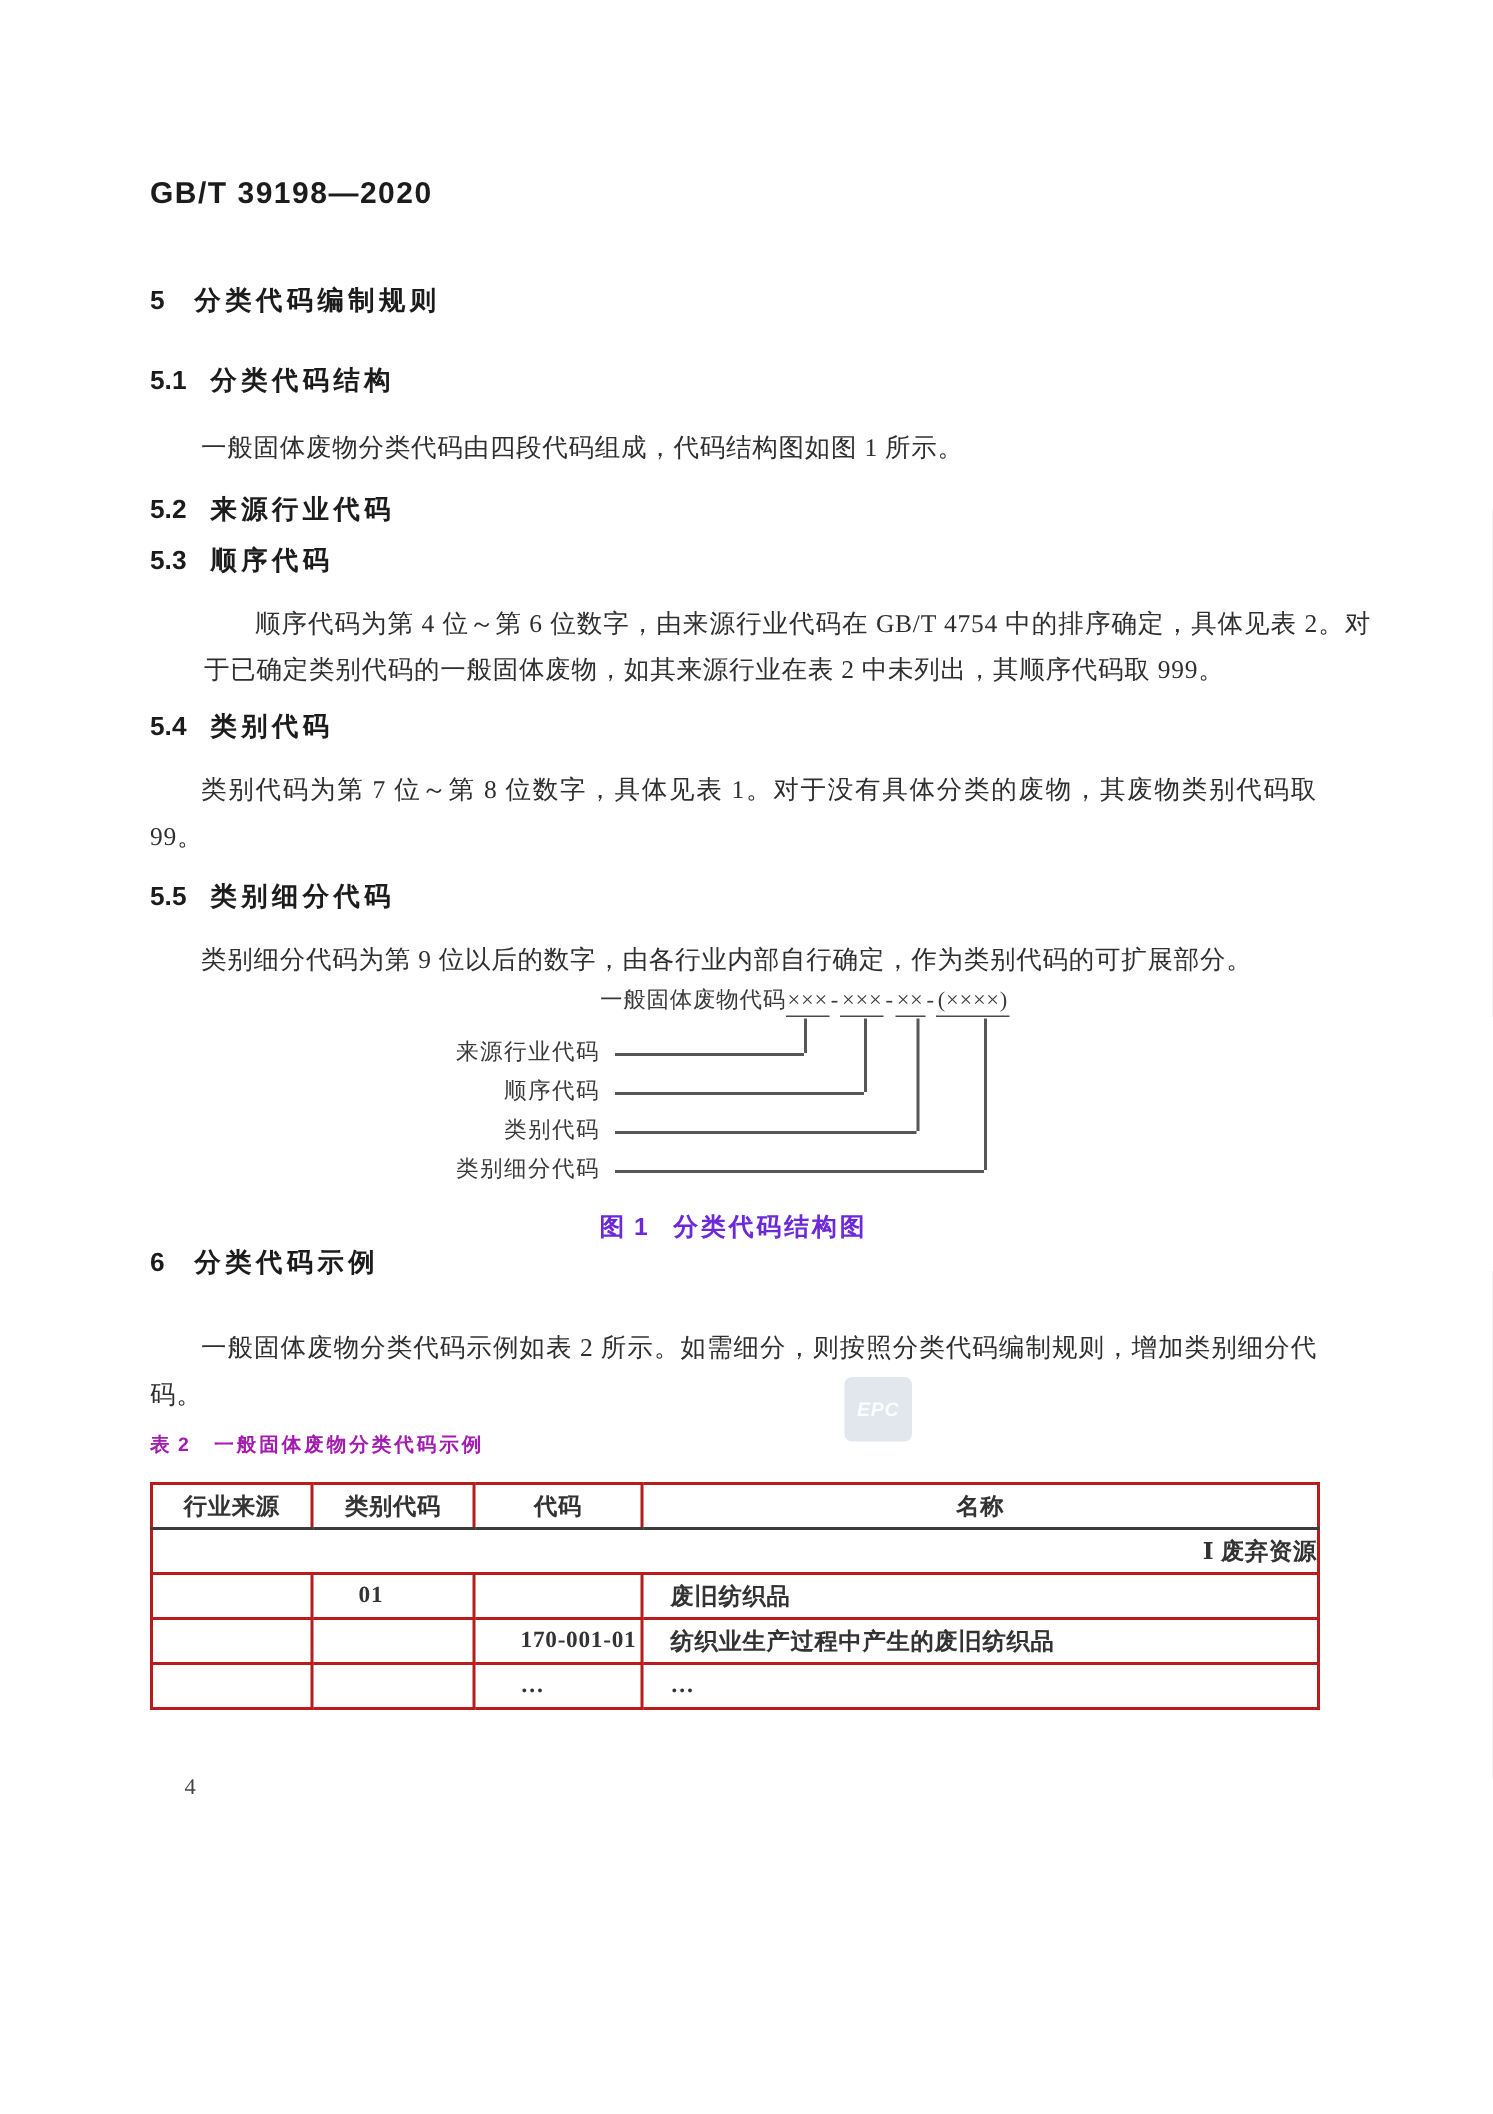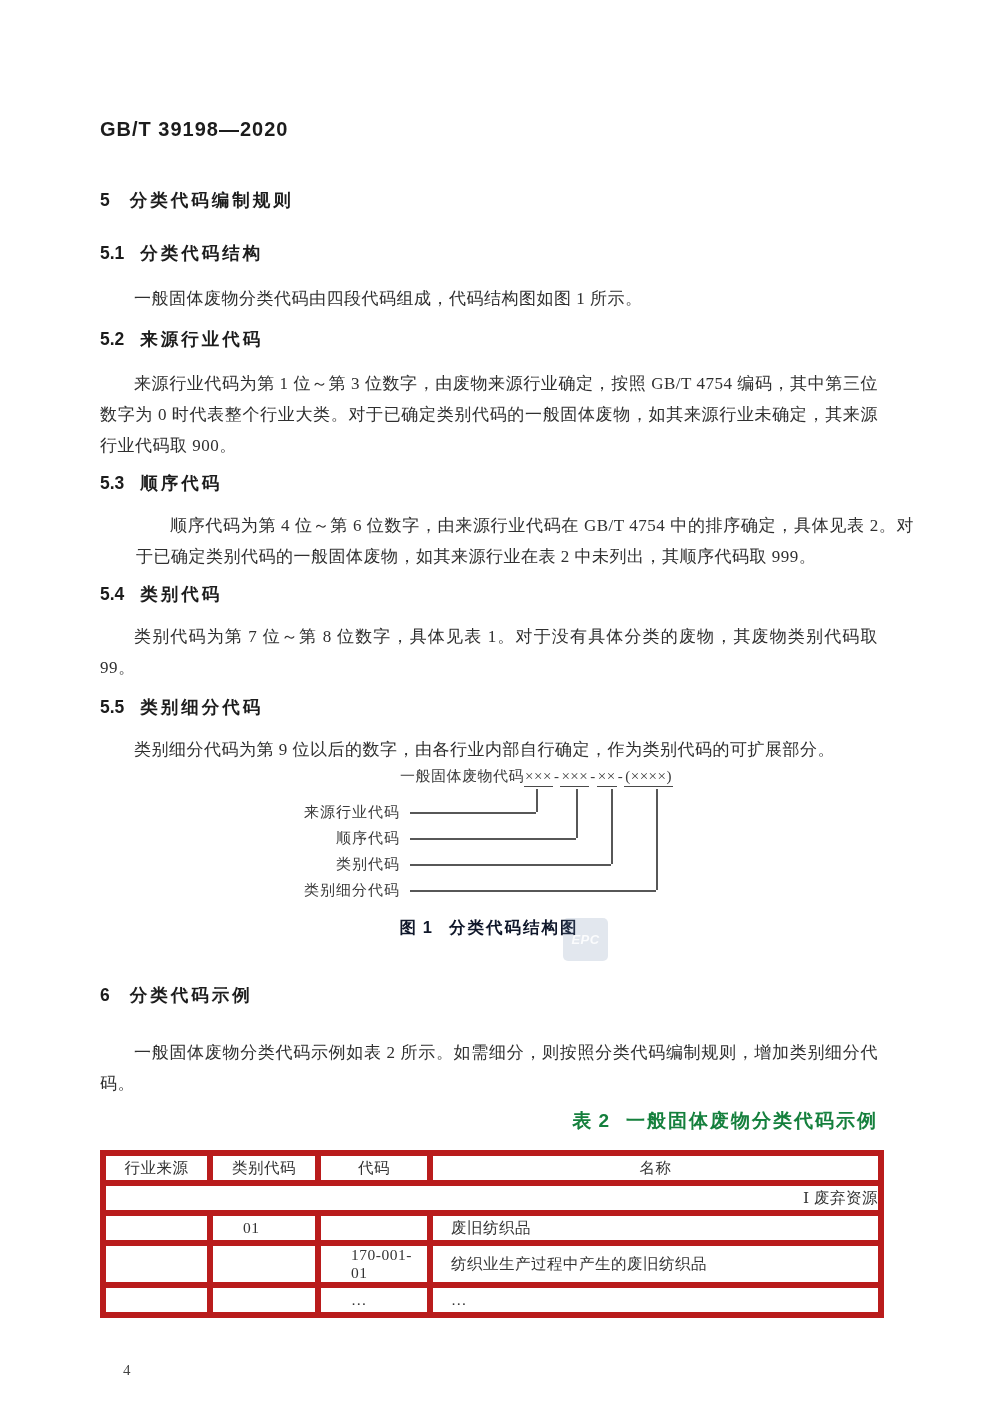--- a/index.html
+++ b/index.html
@@ -41,38 +41,38 @@
   .figure1 { position:relative; width:778px; height:140px; margin-top:2px; font-size:15px; color:#3a3a3a; }
   .formula { position:absolute; left:300px; top:0; white-space:nowrap; letter-spacing:0.5px; }
   .fg { border-bottom:1.5px solid #4a4a4a; padding:0 1px 2px; }
   .fsep { padding:0 1px; }
   .flabel { position:absolute; width:300px; text-align:right; line-height:20px; letter-spacing:1px; }
   .vline { position:absolute; width:1.5px; background:#575757; }
   .hline { position:absolute; height:1.5px; background:#575757; }
   .fig-caption {
     margin-top:10px; text-align:center;
     font-family:"Liberation Sans","DejaVu Sans",sans-serif;
-    font-weight:bold; font-size:16.5px; color:#0f172a; letter-spacing:2px;
+    font-weight:bold; font-size:16.5px; color:#6d28d9; letter-spacing:2px;
   }
   .cap-label { margin-right:16px; letter-spacing:1px; }
 
-  .mt-h6 { margin-top:44px; }
+  .mt-h6 { }
   .mt-p6 { margin-top:30px; }
 
   .tbl-caption {
-    margin-top:9px; text-align:right;
-    font-family:"Liberation Sans","DejaVu Sans",sans-serif;
-    font-weight:bold; font-size:19px; color:#15803d; letter-spacing:2px;
+    margin-top:9px; text-align:left;
+    font-family:"Liberation Sans","DejaVu Sans",sans-serif;
+    font-weight:bold; font-size:13px; color:#a21caf; letter-spacing:2px;
   }
   table.t2 {
     margin-top:16px; width:778px; border-collapse:collapse; table-layout:fixed;
     font-size:15.5px; color:#333; letter-spacing:0.5px;
   }
   table.t2 { border:2px solid #3c3c3c; }
-  table.t2 th, table.t2 td { border:6px solid #b91c1c; height:30px; font-weight:normal; }
+  table.t2 th, table.t2 td { border:2px solid #b91c1c; height:30px; font-weight:bold; }
   table.t2 thead th { text-align:center; border-bottom:2.5px solid #3c3c3c; }
   td.c-left  { text-align:left; padding-left:30px; }
   td.c-name  { text-align:left; padding-left:18px; }
   td.c-group { text-align:right; padding-left:0; }
 
   .page-number { margin-top:44px; font-size:15px; color:#444; padding-left:23px; }
 
   .watermark {
     position:absolute; left:563px; top:918px; width:45px; height:43px;
     background:rgba(110,135,170,0.20); border-radius:5px;
@@ -95,21 +95,20 @@
     </div>
 
     <div class="h-sec h-sub mt-h51">
       <span class="num">5.1</span><span>分类代码结构</span>
     </div>
     <p class="para mt-p51">一般固体废物分类代码由四段代码组成，代码结构图如图 1 所示。</p>
 
     <div class="h-sec h-sub mt-h52">
       <span class="num">5.2</span><span>来源行业代码</span>
     </div>
-    <p class="para mt-p52">来源行业代码为第 1 位～第 3 位数字，由废物来源行业确定，按照 GB/T 4754 编码，其中第三位数字为 0 时代表整个行业大类。对于已确定类别代码的一般固体废物，如其来源行业未确定，其来源行业代码取 900。</p>
 
     <div class="h-sec h-sub mt-h53">
       <span class="num">5.3</span><span>顺序代码</span>
     </div>
     <p class="para mt-p53">顺序代码为第 4 位～第 6 位数字，由来源行业代码在 GB/T 4754 中的排序确定，具体见表 2。对于已确定类别代码的一般固体废物，如其来源行业在表 2 中未列出，其顺序代码取 999。</p>
 
     <div class="h-sec h-sub mt-h54">
       <span class="num">5.4</span><span>类别代码</span>
     </div>
     <p class="para mt-p54">类别代码为第 7 位～第 8 位数字，具体见表 1。对于没有具体分类的废物，其废物类别代码取 99。</p>

